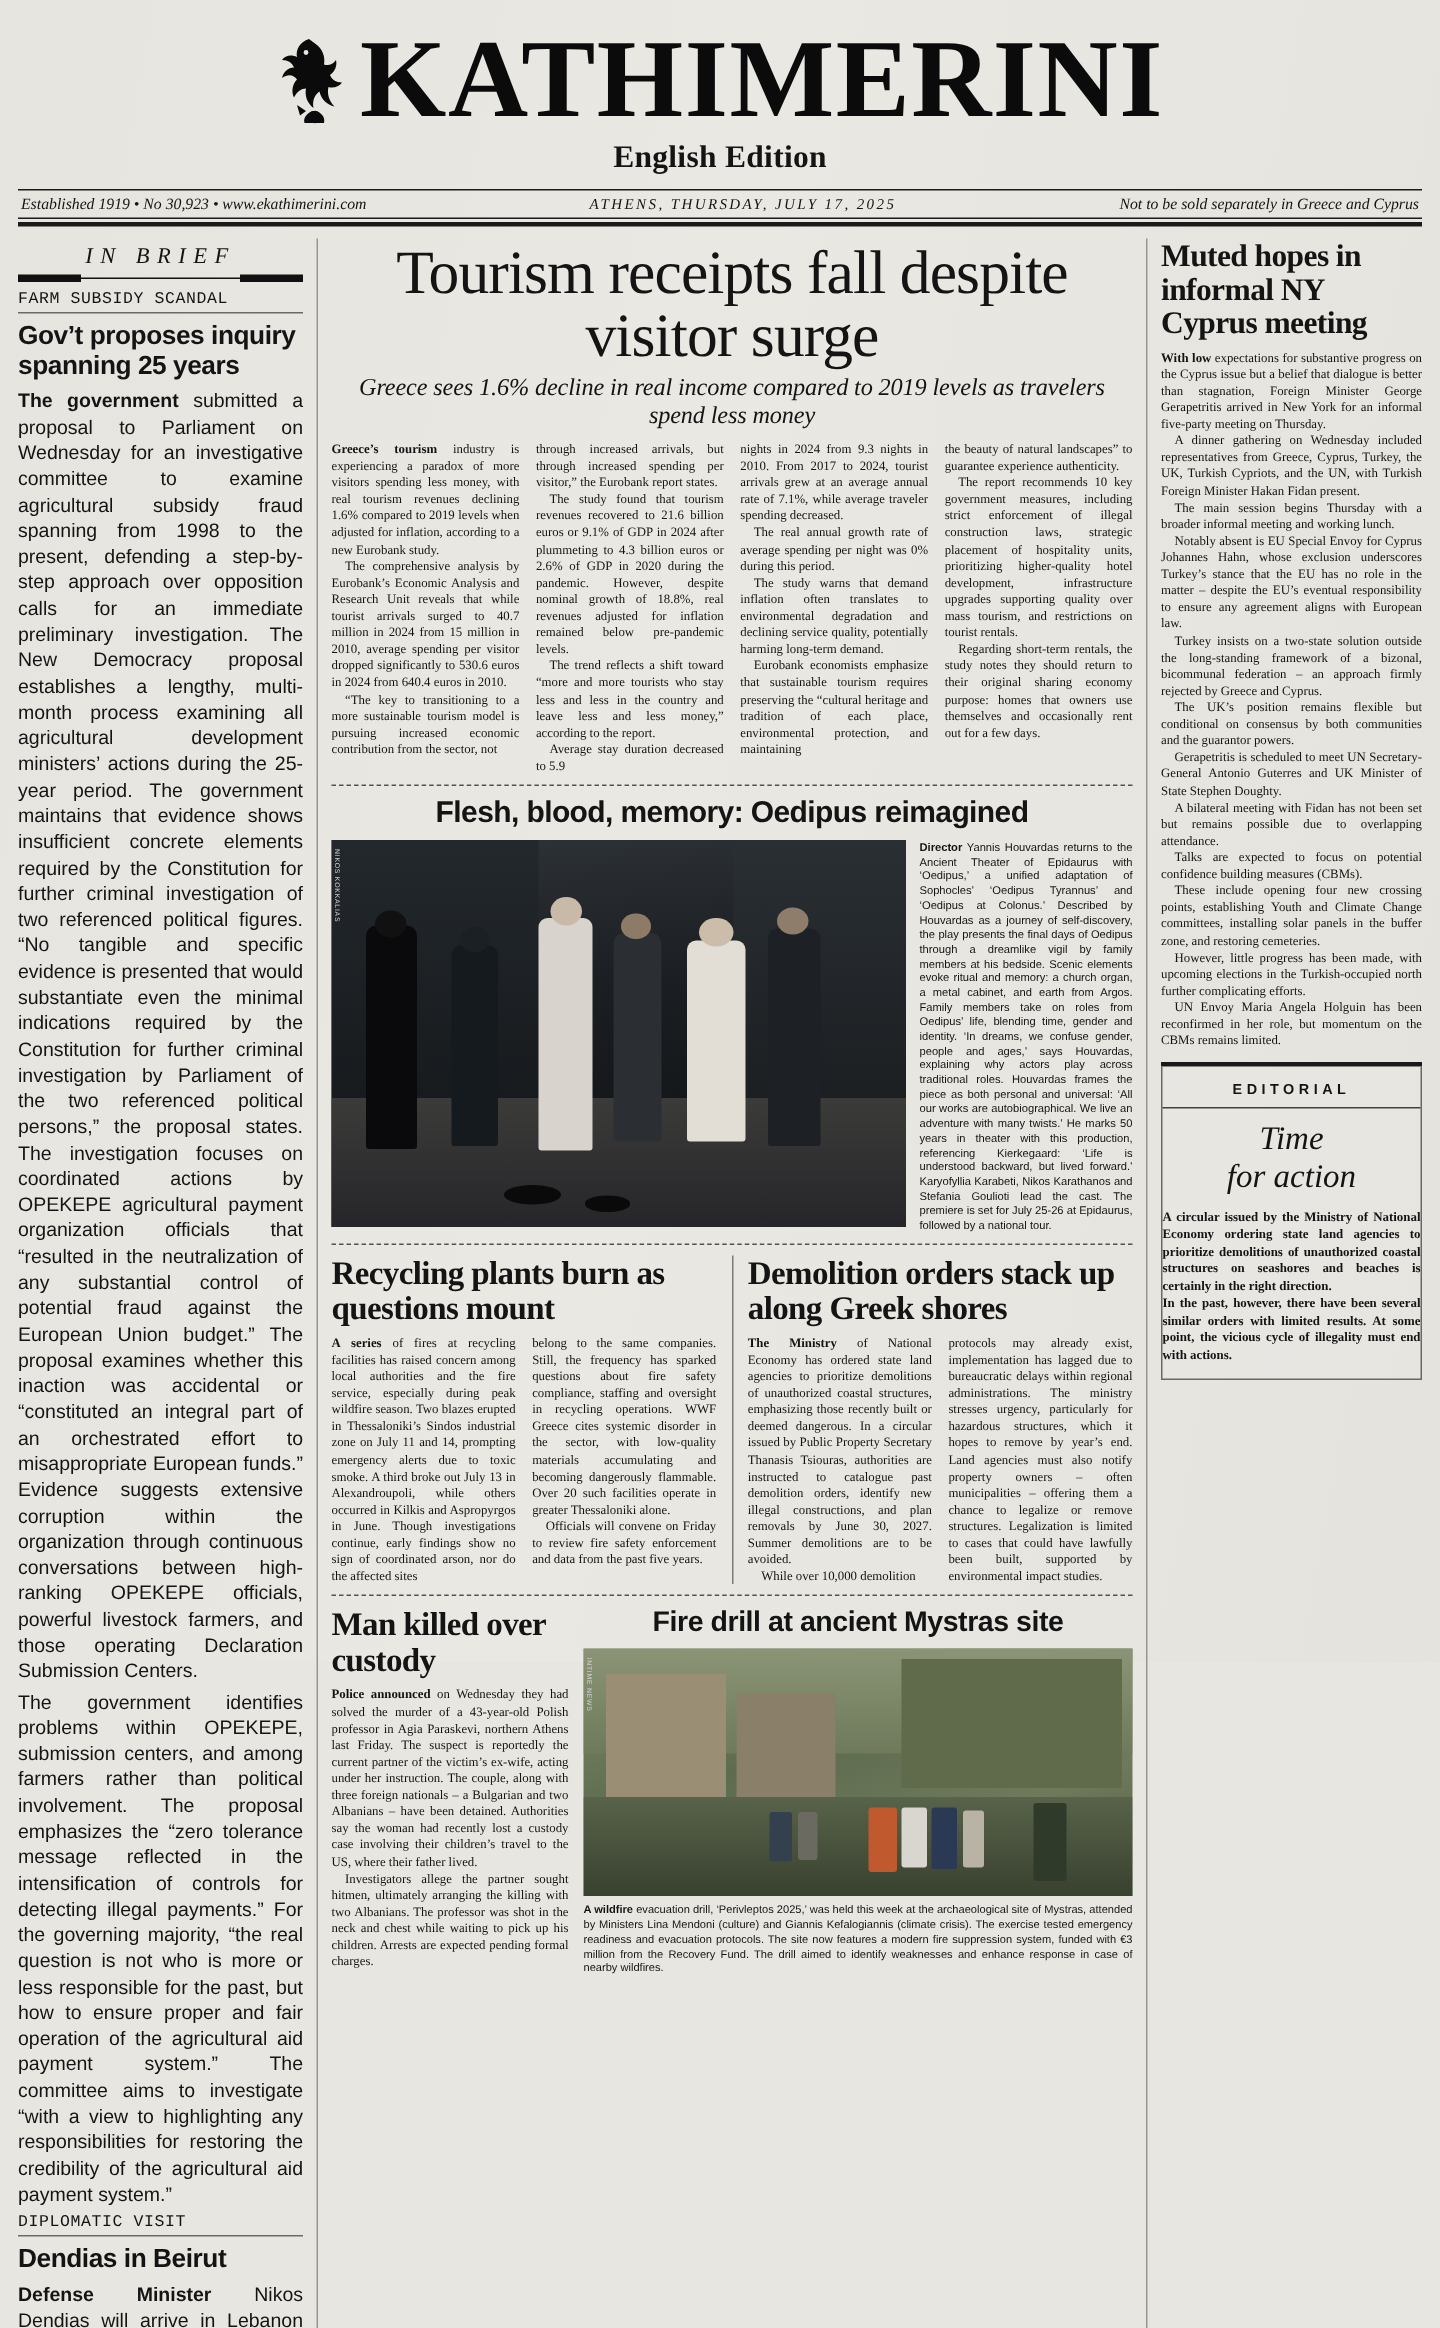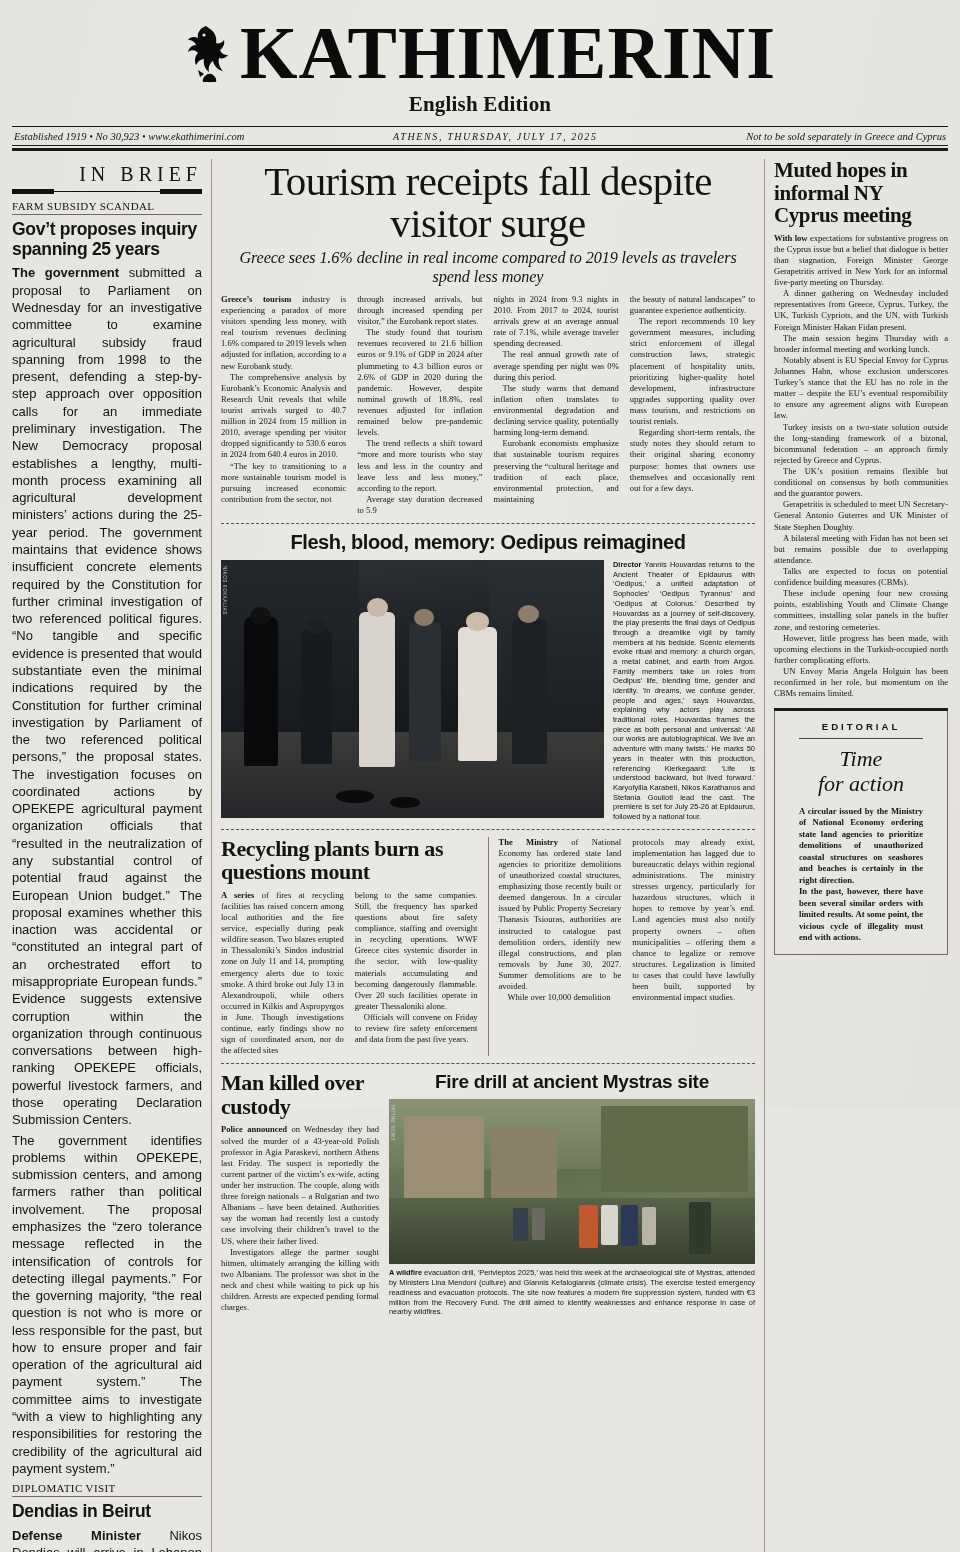--- a/index.html
+++ b/index.html
@@ -30,25 +30,25 @@
   .mast-rule2 { border-top:1.2px solid #1a1a1a; margin-bottom:2px;}
   .mast-rule3 { border-top:3px solid #1a1a1a; margin-bottom:8px;}
 
   
   .grid { display:flex; gap:0; }
   .col-left { width:200px; flex:0 0 200px; padding-right:9px; border-right:1px solid #9a968e; }
   .col-main { flex:1 1 auto; padding:0 9px; }
   .col-right { width:184px; flex:0 0 184px; padding-left:9px; border-left:1px solid #9a968e; }
 
   
-  .inbrief-head { text-align:right; font-size:20px; letter-spacing:5px; font-family:"Liberation Serif",serif; padding:4px 0 3px; }
+  .inbrief-head { text-align:center; font-size:15px; letter-spacing:5px; font-family:"Liberation Serif",serif; padding:4px 0 3px;font-style:italic; }
   .inbrief-bars { display:flex; align-items:center; gap:0; margin-bottom:6px; }
   .inbrief-bars .b { height:5px; background:#111; width:42px; }
   .inbrief-bars .thin { height:1px; background:#111; flex:1; }
-  .kicker { font-family:Liberation Serif, serif; font-size:11px; letter-spacing:.4px; padding-bottom:2px; border-bottom:1px solid #6d6a64; margin-bottom:5px; }
+  .kicker { font-family:Liberation Mono, monospace; font-size:11px; letter-spacing:.4px; padding-bottom:2px; border-bottom:1px solid #6d6a64; margin-bottom:5px; }
   .brief-title { font-family:"Liberation Sans",sans-serif; font-weight:700; font-size:17.5px; line-height:1.12; margin:3px 0 5px; letter-spacing:-.3px;}
   .brief-body { font-family:"Liberation Sans",sans-serif; font-size:13px; line-height:1.33; text-align:justify; hyphens:auto; }
   .brief-body b { font-weight:700; }
   .brief-body p { margin:0 0 3px; }
 
   
   .wx-wrap { margin-top:8px; }
   .wx-rule { height:4px; background:#2b2b2b; opacity:.85; }
   .wx-head { text-align:center; font-family:"Liberation Sans",sans-serif; font-size:9.5px; letter-spacing:3px; font-weight:700; padding:4px 0 3px; }
   table.wx { width:100%; border-collapse:collapse; font-family:"Liberation Sans",sans-serif; }
@@ -115,21 +115,21 @@
   .mys-left { flex:0 0 158px; }
   .mys-right { flex:1; }
   .mys-h { font-family:"Liberation Sans",sans-serif; font-weight:700; font-size:19px; text-align:center; margin:0 0 6px; letter-spacing:-.3px;}
   .mys-photo { width:100%; height:165px; position:relative; overflow:hidden;
       background:linear-gradient(160deg,#7e8a6b 0%,#5d6b4e 40%,#6f7a5c 70%,#4e5a42 100%); }
   .mys-cap { font-family:"Liberation Sans",sans-serif; font-size:7.4px; line-height:1.32; text-align:justify; margin-top:4px; }
   .mys-cap b { font-weight:700; }
 
   
   .ed-box { margin-top:9px; border-top:3px solid #1a1a1a; }
-  .ed-inner { border:1px solid #6b6862; border-top:none; padding:7px 24px 10px; background:rgba(255,255,255,.10); }
+  .ed-inner { border:1px solid #6b6862; border-top:none; padding:7px 0 10px; background:rgba(255,255,255,.10); }
   .ed-label { text-align:center; font-family:"Liberation Sans",sans-serif; font-weight:700; font-size:9.6px; letter-spacing:3px; padding:3px 0 6px; border-bottom:1px solid #44423d; margin-bottom:8px;}
   .ed-title { font-family:"Liberation Serif",serif; font-style:italic; font-size:22px; text-align:center; line-height:1.12; margin-bottom:9px; }
   .ed-body { font-family:"Liberation Serif",serif; font-weight:700; font-size:8.6px; line-height:1.34; text-align:justify; hyphens:auto; }
   .ed-body p { margin:0; }
 </style>
 </head>
 <body>
 
 <div class="page">
 
@@ -330,20 +330,21 @@
         <div>
           <h2 class="sec-h">Recycling plants burn as questions mount</h2>
           <div class="cols2 artbody">
             <p class="first"><b>A series</b><span> of fires at recycling facilities has raised concern among local authorities and the fire service, especially during peak wildfire season. Two blazes erupted in Thessaloniki’s Sindos industrial zone on July 11 and 14, prompting emergency alerts due to toxic smoke. A third broke out July 13 in Alexandroupoli, while others occurred in Kilkis and Aspropyrgos in June. Though investigations continue, early findings show no sign of coordinated arson, nor do the affected sites</span></p>
             <p class="first">belong to the same companies. Still, the frequency has sparked questions about fire safety compliance, staffing and oversight in recycling operations. WWF Greece cites systemic disorder in the sector, with low-quality materials accumulating and becoming dangerously flammable. Over 20 such facilities operate in greater Thessaloniki alone.</p>
             <p>Officials will convene on Friday to review fire safety enforcement and data from the past five years.</p>
           </div>
         </div>
         <div class="sep"></div>
         <div>
+          <h2 class="sec-h">Demolition orders stack up along Greek shores</h2>
           <div class="cols2 artbody">
             <p class="first"><b>The Ministry</b><span> of National Economy has ordered state land agencies to prioritize demolitions of unauthorized coastal structures, emphasizing those recently built or deemed dangerous. In a circular issued by Public Property Secretary Thanasis Tsiouras, authorities are instructed to catalogue past demolition orders, identify new illegal constructions, and plan removals by June 30, 2027. Summer demolitions are to be avoided.</span></p>
             <p>While over 10,000 demolition</p>
             <p class="first">protocols may already exist, implementation has lagged due to bureaucratic delays within regional administrations. The ministry stresses urgency, particularly for hazardous structures, which it hopes to remove by year’s end. Land agencies must also notify property owners – often municipalities – offering them a chance to legalize or remove structures. Legalization is limited to cases that could have lawfully been built, supported by environmental impact studies.</p>
           </div>
         </div>
       </div>
 
       <div class="rule-dash"></div>
 

